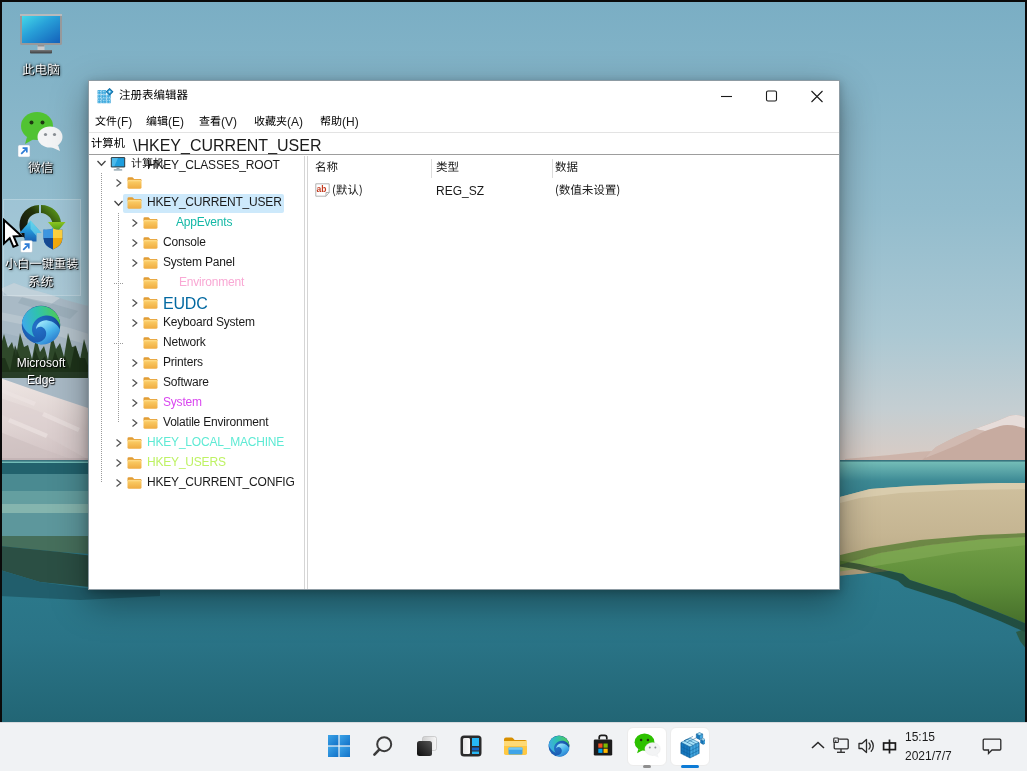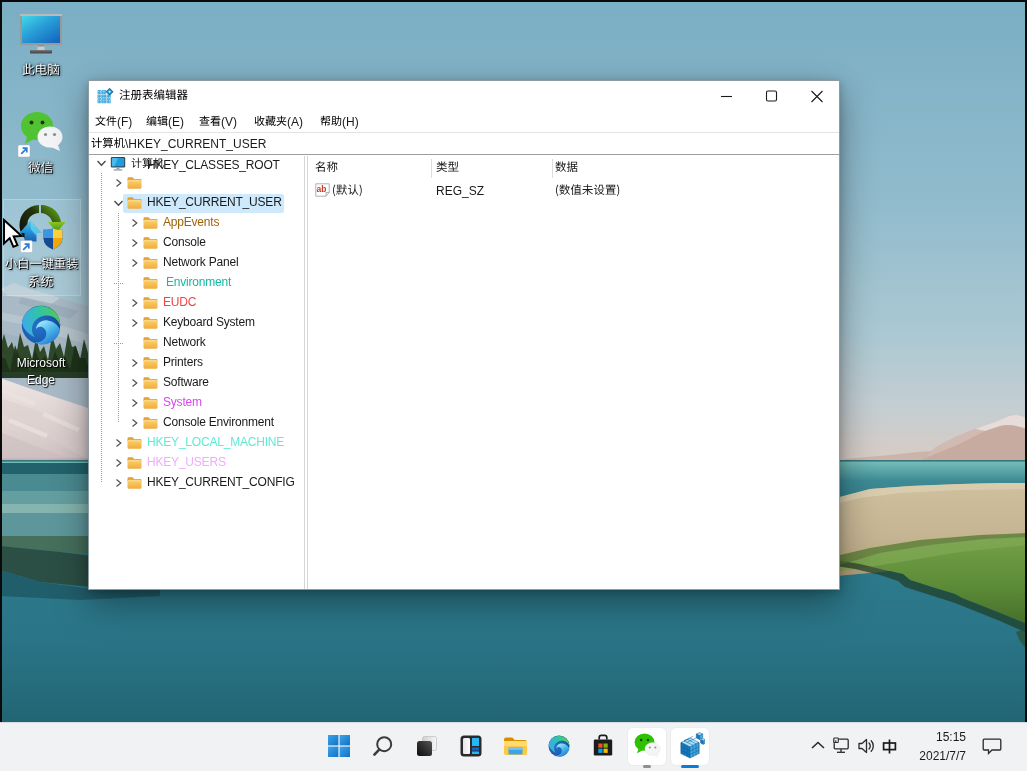--- a/index.html
+++ b/index.html
@@ -298,21 +298,21 @@
   <div class="abs" style="left:218px;top:75px;width:1px;height:433px;background:#d5d5d5"></div>
 
   <div class="abs" style="left:342px;top:78px;width:1px;height:19px;background:#dcdcdc"></div>
   <div class="abs" style="left:463px;top:78px;width:1px;height:19px;background:#dcdcdc"></div>
 </div>
 <div class="lat" style="left:117px;top:114.5px;font-size:12px">(F)</div>
 <div class="lat" style="left:168px;top:114.5px;font-size:12px">(E)</div>
 <div class="lat" style="left:221px;top:114.5px;font-size:12px">(V)</div>
 <div class="lat" style="left:287px;top:114.5px;font-size:12px">(A)</div>
 <div class="lat" style="left:342px;top:114.5px;font-size:12px">(H)</div>
-<div class="lat" style="left:125px;top:137px;font-size:12px">\HKEY_CURRENT_USER</div>
+<div class="lat" style="left:133px;top:137px;font-size:16px">\HKEY_CURRENT_USER</div>
 <div class="abs" style="left:123px;top:194px;width:161px;height:19px;border-radius:2px;background:#cde9fb"></div>
 <div class="abs" style="left:101px;top:173px;width:1px;height:310px;background-image:repeating-linear-gradient(to bottom,#9a9a9a 0,#9a9a9a 1px,transparent 1px,transparent 2px)"></div>
 <div class="abs" style="left:118px;top:213px;width:1px;height:210px;background-image:repeating-linear-gradient(to bottom,#9a9a9a 0,#9a9a9a 1px,transparent 1px,transparent 2px)"></div>
 <div class="abs" style="left:114px;top:283px;width:10px;height:1px;background-image:repeating-linear-gradient(to right,#9a9a9a 0,#9a9a9a 1px,transparent 1px,transparent 2px)"></div>
 <div class="abs" style="left:114px;top:343px;width:10px;height:1px;background-image:repeating-linear-gradient(to right,#9a9a9a 0,#9a9a9a 1px,transparent 1px,transparent 2px)"></div>
 <svg class="abs" style="left:96px;top:159px" width="11" height="9">
     <path d="M1.5,2 L5.5,6.3 L9.5,2" fill="none" stroke="#454545" stroke-width="1.3"></path>
   </svg>
 <svg class="abs" style="left:110px;top:156px" width="16" height="15" viewBox="0 0 16 15">
 <rect x="0.8" y="1" width="14.4" height="10.4" rx="1.2" fill="#37474f"></rect>
@@ -340,54 +340,54 @@
 </svg>
 <div class="lat" style="left:147px;top:195px;font-size:12px;letter-spacing:-0.2px;color:#1a1a1a">HKEY_CURRENT_USER</div>
 <svg class="abs" style="left:130px;top:218px" width="9" height="10">
     <path d="M2.5,1.5 L6.8,5 L2.5,8.5" fill="none" stroke="#505050" stroke-width="1.2"></path>
   </svg>
 <svg class="abs" style="left:143px;top:216px" width="15" height="14" viewBox="0 0 15 14">
 <path d="M0.5,2.5 Q0.5,1.3 1.7,1.3 L5.2,1.3 Q5.9,1.3 6.3,1.9 L7.1,3 L13.3,3 Q14.5,3 14.5,4.2 L14.5,5 L0.5,5 Z" fill="#e29d36"></path>
 <rect x="0.5" y="3.8" width="14" height="9" rx="1.6" fill="url(#fgrad)"></rect>
 <rect x="1" y="4.2" width="13" height="1" rx="0.5" fill="#ffe098" opacity="0.8"></rect>
 </svg>
-<div class="lat" style="left:163px;top:215px;font-size:12px;letter-spacing:-0.2px;color:#a16207">AppEvents</div>
+<div class="lat" style="left:176px;top:215px;font-size:12px;letter-spacing:-0.2px;color:#14b8a6">AppEvents</div>
 <svg class="abs" style="left:130px;top:238px" width="9" height="10">
     <path d="M2.5,1.5 L6.8,5 L2.5,8.5" fill="none" stroke="#505050" stroke-width="1.2"></path>
   </svg>
 <svg class="abs" style="left:143px;top:236px" width="15" height="14" viewBox="0 0 15 14">
 <path d="M0.5,2.5 Q0.5,1.3 1.7,1.3 L5.2,1.3 Q5.9,1.3 6.3,1.9 L7.1,3 L13.3,3 Q14.5,3 14.5,4.2 L14.5,5 L0.5,5 Z" fill="#e29d36"></path>
 <rect x="0.5" y="3.8" width="14" height="9" rx="1.6" fill="url(#fgrad)"></rect>
 <rect x="1" y="4.2" width="13" height="1" rx="0.5" fill="#ffe098" opacity="0.8"></rect>
 </svg>
 <div class="lat" style="left:163px;top:235px;font-size:12px;letter-spacing:-0.2px;color:#1a1a1a">Console</div>
 <svg class="abs" style="left:130px;top:258px" width="9" height="10">
     <path d="M2.5,1.5 L6.8,5 L2.5,8.5" fill="none" stroke="#505050" stroke-width="1.2"></path>
   </svg>
 <svg class="abs" style="left:143px;top:256px" width="15" height="14" viewBox="0 0 15 14">
 <path d="M0.5,2.5 Q0.5,1.3 1.7,1.3 L5.2,1.3 Q5.9,1.3 6.3,1.9 L7.1,3 L13.3,3 Q14.5,3 14.5,4.2 L14.5,5 L0.5,5 Z" fill="#e29d36"></path>
 <rect x="0.5" y="3.8" width="14" height="9" rx="1.6" fill="url(#fgrad)"></rect>
 <rect x="1" y="4.2" width="13" height="1" rx="0.5" fill="#ffe098" opacity="0.8"></rect>
 </svg>
-<div class="lat" style="left:163px;top:255px;font-size:12px;letter-spacing:-0.2px;color:#1a1a1a">Network Panel</div>
+<div class="lat" style="left:163px;top:255px;font-size:12px;letter-spacing:-0.2px;color:#1a1a1a">System Panel</div>
 <svg class="abs" style="left:143px;top:276px" width="15" height="14" viewBox="0 0 15 14">
 <path d="M0.5,2.5 Q0.5,1.3 1.7,1.3 L5.2,1.3 Q5.9,1.3 6.3,1.9 L7.1,3 L13.3,3 Q14.5,3 14.5,4.2 L14.5,5 L0.5,5 Z" fill="#e29d36"></path>
 <rect x="0.5" y="3.8" width="14" height="9" rx="1.6" fill="url(#fgrad)"></rect>
 <rect x="1" y="4.2" width="13" height="1" rx="0.5" fill="#ffe098" opacity="0.8"></rect>
 </svg>
-<div class="lat" style="left:166px;top:275px;font-size:12px;letter-spacing:-0.2px;color:#14b8a6">Environment</div>
+<div class="lat" style="left:179px;top:275px;font-size:12px;letter-spacing:-0.2px;color:#f9a8d4">Environment</div>
 <svg class="abs" style="left:130px;top:298px" width="9" height="10">
     <path d="M2.5,1.5 L6.8,5 L2.5,8.5" fill="none" stroke="#505050" stroke-width="1.2"></path>
   </svg>
 <svg class="abs" style="left:143px;top:296px" width="15" height="14" viewBox="0 0 15 14">
 <path d="M0.5,2.5 Q0.5,1.3 1.7,1.3 L5.2,1.3 Q5.9,1.3 6.3,1.9 L7.1,3 L13.3,3 Q14.5,3 14.5,4.2 L14.5,5 L0.5,5 Z" fill="#e29d36"></path>
 <rect x="0.5" y="3.8" width="14" height="9" rx="1.6" fill="url(#fgrad)"></rect>
 <rect x="1" y="4.2" width="13" height="1" rx="0.5" fill="#ffe098" opacity="0.8"></rect>
 </svg>
-<div class="lat" style="left:163px;top:295px;font-size:12px;letter-spacing:-0.2px;color:#ef4444">EUDC</div>
+<div class="lat" style="left:163px;top:295px;font-size:16px;letter-spacing:-0.2px;color:#0369a1">EUDC</div>
 <svg class="abs" style="left:130px;top:318px" width="9" height="10">
     <path d="M2.5,1.5 L6.8,5 L2.5,8.5" fill="none" stroke="#505050" stroke-width="1.2"></path>
   </svg>
 <svg class="abs" style="left:143px;top:316px" width="15" height="14" viewBox="0 0 15 14">
 <path d="M0.5,2.5 Q0.5,1.3 1.7,1.3 L5.2,1.3 Q5.9,1.3 6.3,1.9 L7.1,3 L13.3,3 Q14.5,3 14.5,4.2 L14.5,5 L0.5,5 Z" fill="#e29d36"></path>
 <rect x="0.5" y="3.8" width="14" height="9" rx="1.6" fill="url(#fgrad)"></rect>
 <rect x="1" y="4.2" width="13" height="1" rx="0.5" fill="#ffe098" opacity="0.8"></rect>
 </svg>
 <div class="lat" style="left:163px;top:315px;font-size:12px;letter-spacing:-0.2px;color:#1a1a1a">Keyboard System</div>
 <svg class="abs" style="left:143px;top:336px" width="15" height="14" viewBox="0 0 15 14">
@@ -424,39 +424,39 @@
 </svg>
 <div class="lat" style="left:163px;top:395px;font-size:12px;letter-spacing:-0.2px;color:#d946ef">System</div>
 <svg class="abs" style="left:130px;top:418px" width="9" height="10">
     <path d="M2.5,1.5 L6.8,5 L2.5,8.5" fill="none" stroke="#505050" stroke-width="1.2"></path>
   </svg>
 <svg class="abs" style="left:143px;top:416px" width="15" height="14" viewBox="0 0 15 14">
 <path d="M0.5,2.5 Q0.5,1.3 1.7,1.3 L5.2,1.3 Q5.9,1.3 6.3,1.9 L7.1,3 L13.3,3 Q14.5,3 14.5,4.2 L14.5,5 L0.5,5 Z" fill="#e29d36"></path>
 <rect x="0.5" y="3.8" width="14" height="9" rx="1.6" fill="url(#fgrad)"></rect>
 <rect x="1" y="4.2" width="13" height="1" rx="0.5" fill="#ffe098" opacity="0.8"></rect>
 </svg>
-<div class="lat" style="left:163px;top:415px;font-size:12px;letter-spacing:-0.2px;color:#1a1a1a">Console Environment</div>
+<div class="lat" style="left:163px;top:415px;font-size:12px;letter-spacing:-0.2px;color:#1a1a1a">Volatile Environment</div>
 <svg class="abs" style="left:114px;top:438px" width="9" height="10">
     <path d="M2.5,1.5 L6.8,5 L2.5,8.5" fill="none" stroke="#505050" stroke-width="1.2"></path>
   </svg>
 <svg class="abs" style="left:127px;top:436px" width="15" height="14" viewBox="0 0 15 14">
 <path d="M0.5,2.5 Q0.5,1.3 1.7,1.3 L5.2,1.3 Q5.9,1.3 6.3,1.9 L7.1,3 L13.3,3 Q14.5,3 14.5,4.2 L14.5,5 L0.5,5 Z" fill="#e29d36"></path>
 <rect x="0.5" y="3.8" width="14" height="9" rx="1.6" fill="url(#fgrad)"></rect>
 <rect x="1" y="4.2" width="13" height="1" rx="0.5" fill="#ffe098" opacity="0.8"></rect>
 </svg>
 <div class="lat" style="left:147px;top:435px;font-size:12px;letter-spacing:-0.2px;color:#5eead4">HKEY_LOCAL_MACHINE</div>
 <svg class="abs" style="left:114px;top:458px" width="9" height="10">
     <path d="M2.5,1.5 L6.8,5 L2.5,8.5" fill="none" stroke="#505050" stroke-width="1.2"></path>
   </svg>
 <svg class="abs" style="left:127px;top:456px" width="15" height="14" viewBox="0 0 15 14">
 <path d="M0.5,2.5 Q0.5,1.3 1.7,1.3 L5.2,1.3 Q5.9,1.3 6.3,1.9 L7.1,3 L13.3,3 Q14.5,3 14.5,4.2 L14.5,5 L0.5,5 Z" fill="#e29d36"></path>
 <rect x="0.5" y="3.8" width="14" height="9" rx="1.6" fill="url(#fgrad)"></rect>
 <rect x="1" y="4.2" width="13" height="1" rx="0.5" fill="#ffe098" opacity="0.8"></rect>
 </svg>
-<div class="lat" style="left:147px;top:455px;font-size:12px;letter-spacing:-0.2px;color:#f0abfc">HKEY_USERS</div>
+<div class="lat" style="left:147px;top:455px;font-size:12px;letter-spacing:-0.2px;color:#bef264">HKEY_USERS</div>
 <svg class="abs" style="left:114px;top:478px" width="9" height="10">
     <path d="M2.5,1.5 L6.8,5 L2.5,8.5" fill="none" stroke="#505050" stroke-width="1.2"></path>
   </svg>
 <svg class="abs" style="left:127px;top:476px" width="15" height="14" viewBox="0 0 15 14">
 <path d="M0.5,2.5 Q0.5,1.3 1.7,1.3 L5.2,1.3 Q5.9,1.3 6.3,1.9 L7.1,3 L13.3,3 Q14.5,3 14.5,4.2 L14.5,5 L0.5,5 Z" fill="#e29d36"></path>
 <rect x="0.5" y="3.8" width="14" height="9" rx="1.6" fill="url(#fgrad)"></rect>
 <rect x="1" y="4.2" width="13" height="1" rx="0.5" fill="#ffe098" opacity="0.8"></rect>
 </svg>
 <div class="lat" style="left:147px;top:475px;font-size:12px;letter-spacing:-0.2px;color:#1a1a1a">HKEY_CURRENT_CONFIG</div>
 <svg class="abs" style="left:315px;top:183px" width="15" height="14" viewBox="0 0 15 14">
@@ -580,21 +580,21 @@
 </svg>
 <svg class="abs" style="left:857px;top:737px" width="20" height="18" viewBox="0 0 20 18">
 <path d="M2,6.5 L5,6.5 L9.5,2.5 L9.5,15.5 L5,11.5 L2,11.5 Z" fill="none" stroke="#2a2a2a" stroke-width="1.3" stroke-linejoin="round"></path>
 <path d="M12,6 A4.2,4.2 0 0 1 12,12" fill="none" stroke="#2a2a2a" stroke-width="1.3" stroke-linecap="round"></path>
 <path d="M14.2,3.8 A7.5,7.5 0 0 1 14.2,14.2" fill="none" stroke="#2a2a2a" stroke-width="1.3" stroke-linecap="round"></path>
 </svg>
 <svg class="abs" style="left:882px;top:739px" width="15" height="15" viewBox="0 0 15 15">
 <line x1="7.5" y1="0.5" x2="7.5" y2="14.5" stroke="#1a1a1a" stroke-width="1.7"></line>
 <rect x="1.6" y="4" width="11.8" height="6.6" fill="none" stroke="#1a1a1a" stroke-width="1.7"></rect>
 </svg>
-<div class="lat" style="left:905px;top:728px;width:61px;text-align:right;font-size:12px;line-height:19px;color:#1a1a1a">15:15<br>2021/7/7</div>
+<div class="lat" style="left:905px;top:728px;width:61px;text-align:left;font-size:12px;line-height:19px;color:#1a1a1a">15:15<br>2021/7/7</div>
 <svg class="abs" style="left:982px;top:738px" width="20" height="17" viewBox="0 0 20 17">
 <path d="M2.2,1.2 L17.8,1.2 Q18.8,1.2 18.8,2.2 L18.8,11 Q18.8,12 17.8,12 L10,12 L6.5,15.5 L6.5,12 L2.2,12 Q1.2,12 1.2,11 L1.2,2.2 Q1.2,1.2 2.2,1.2 Z" fill="none" stroke="#2a2a2a" stroke-width="1.3"></path>
 </svg>
 <svg style="position:absolute;left:22px;top:61px;filter:drop-shadow(1px 1px 0.6px rgba(0,0,0,0.95)) drop-shadow(0 0 1.5px rgba(0,0,0,0.7));" width="39" height="17">
     <g fill="#ffffff" transform="translate(0,13) scale(0.0126,-0.0126)">
       <use href="#g6b64" x="0"></use>
       <use href="#g7535" x="1000"></use>
       <use href="#g8111" x="2000"></use>
     </g>
   </svg>

